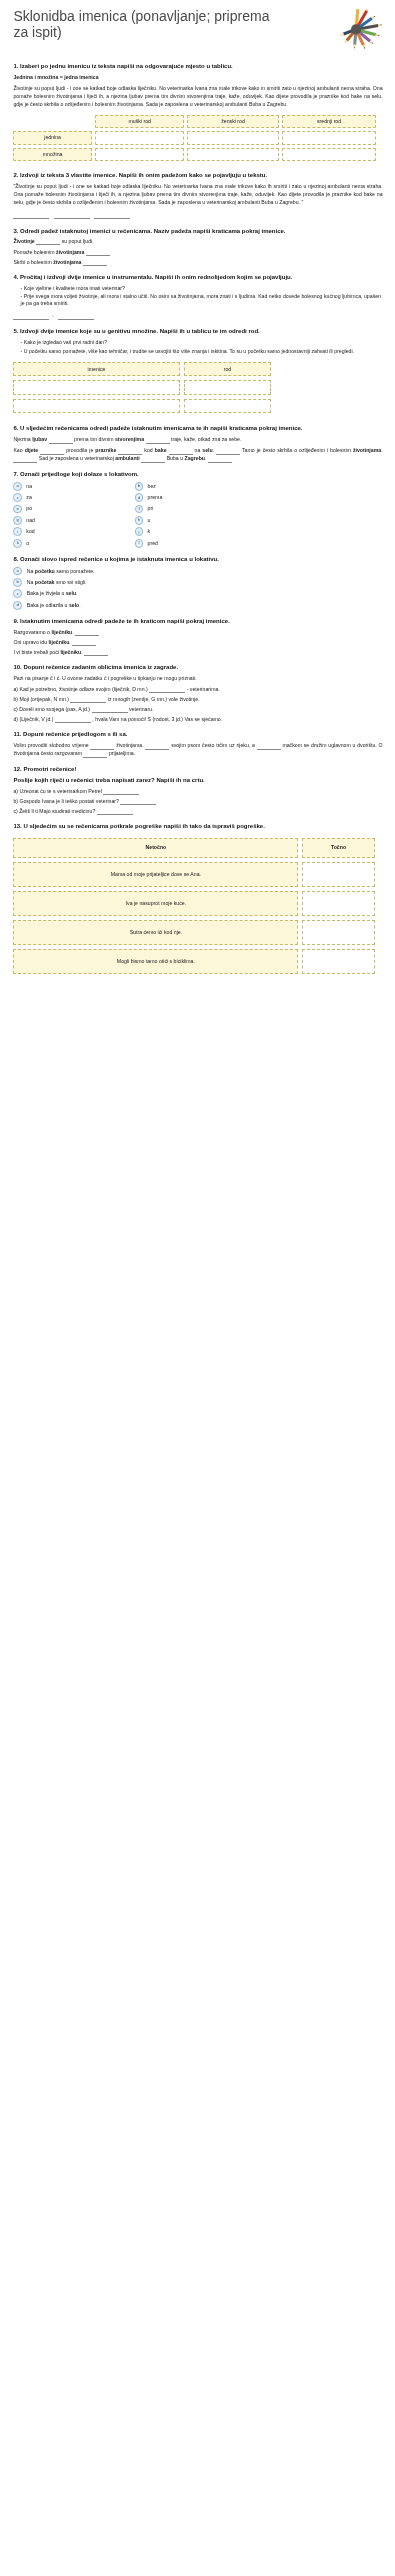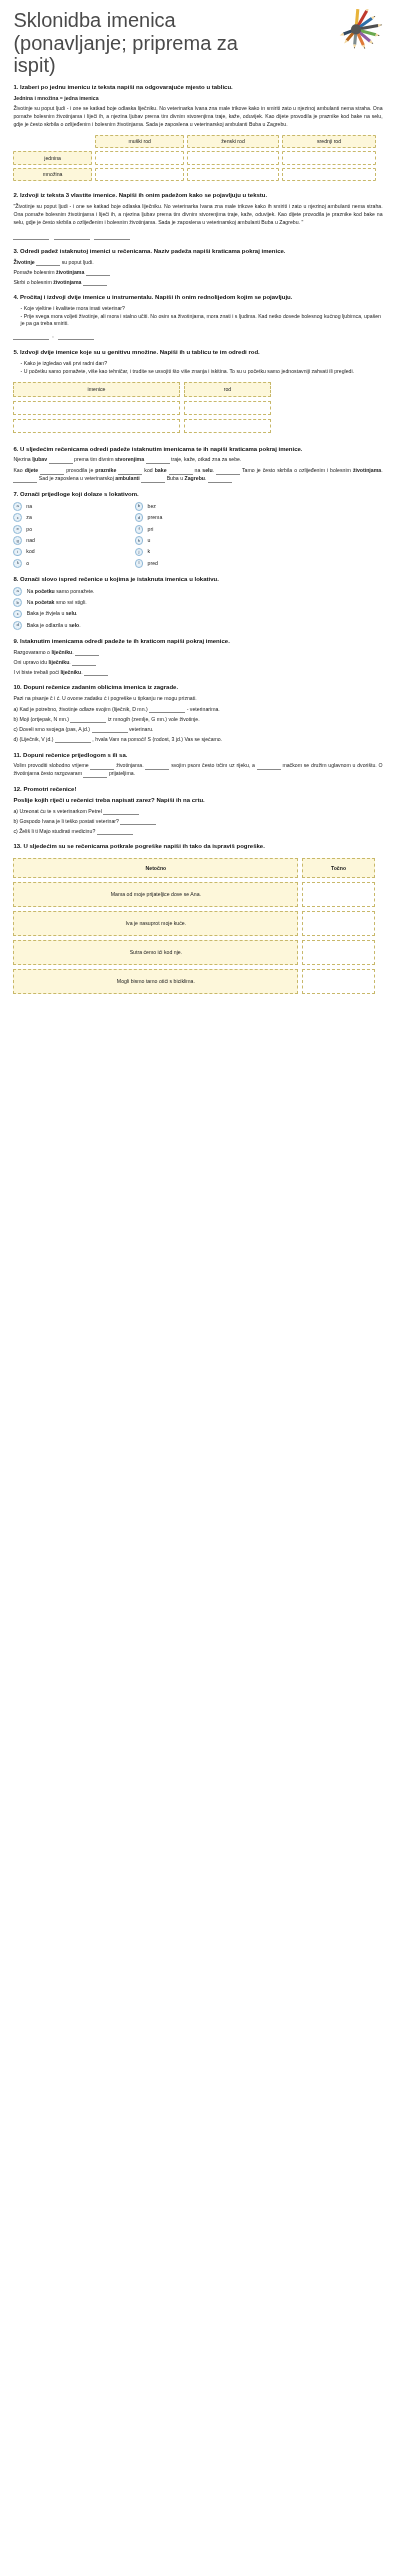--- a/index.html
+++ b/index.html
@@ -18,21 +18,21 @@
   }
 
   
   .header {
     display: flex;
     align-items: flex-start;
     justify-content: space-between;
     margin-bottom: 7.2px;
   }
   .title {
-    font-size: 20px;
+    font-size: 14px;
     line-height: 1.12;
     color: #4a4a4a;
     font-weight: normal;
     max-width: 268px;
     margin: 0;
   }
   .pencils {
     width: 57px;
     height: 47px;
     position: relative;

